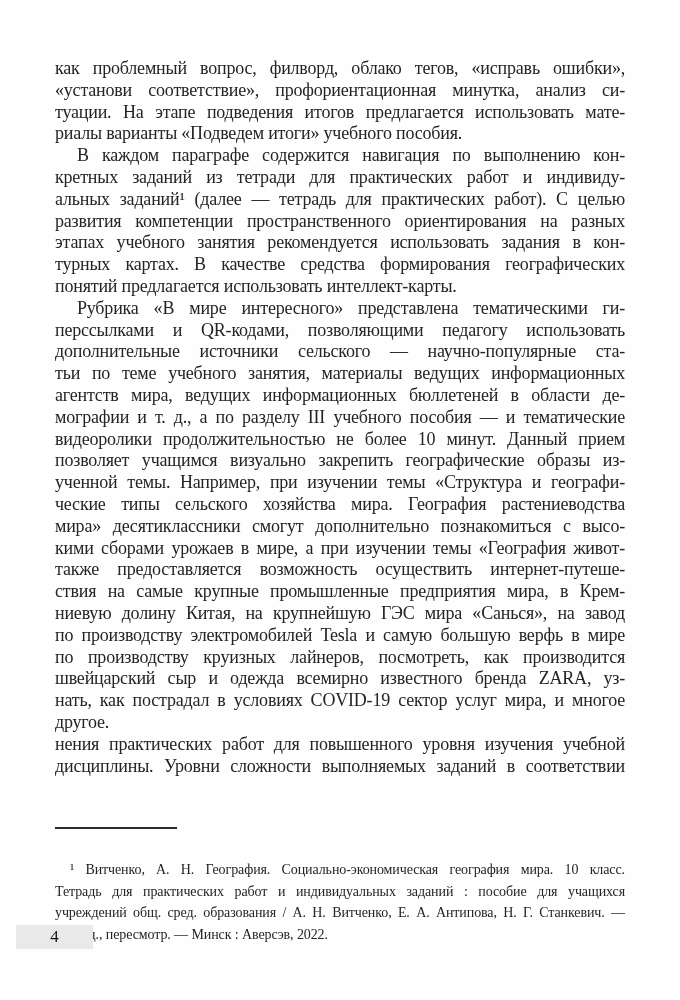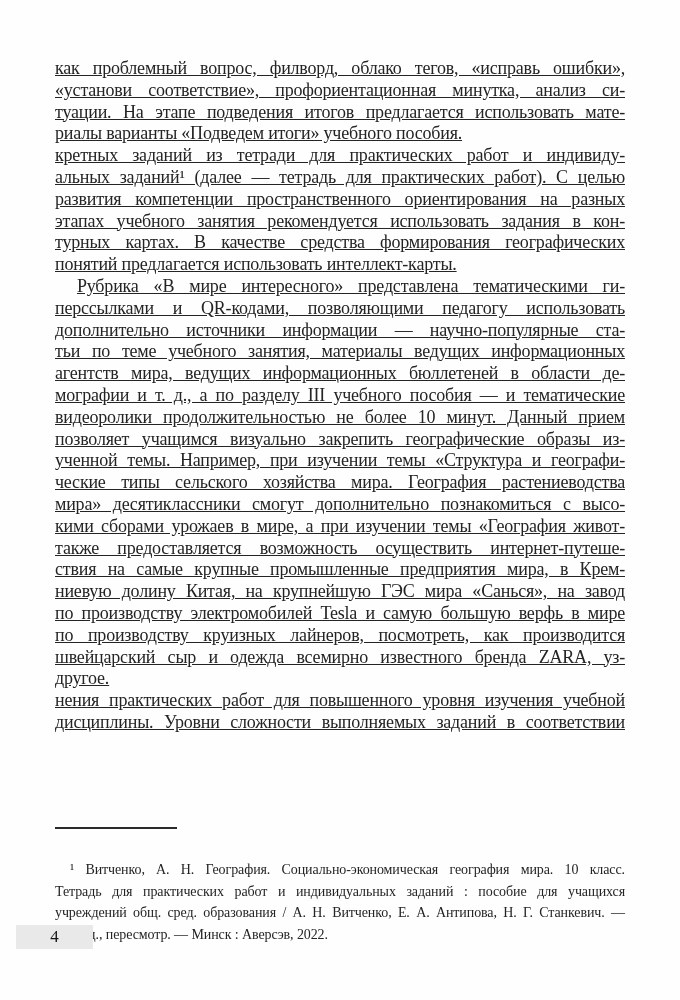--- a/index.html
+++ b/index.html
@@ -17,21 +17,20 @@
     color: #242424;
   }
   .body-text {
     position: absolute;
     left: 55px;
     top: 58px;
     width: 570px;
     font-size: 18px;
     line-height: 21.8px;
     letter-spacing: -0.2px;
-    text-decoration: underline;
   }
   .paragraph { margin: 0; }
   .line {
     text-align: justify;
     text-align-last: justify;
   }
   .line.last-left {
     text-align-last: left;
   }
   .line.indent {
@@ -77,46 +76,48 @@
 
 <div class="page">
   <div class="body-text" id="body-text">
       <div class="paragraph">
         <div class="line">как проблемный вопрос, филворд, облако тегов, «исправь ошибки»,</div>
         <div class="line">«установи соответствие», профориентационная минутка, анализ си-</div>
         <div class="line">туации. На этапе подведения итогов предлагается использовать мате-</div>
         <div class="line last-left">риалы варианты «Подведем итоги» учебного пособия.</div>
       </div>
       <div class="paragraph">
+        <div class="line indent">В каждом параграфе содержится навигация по выполнению кон-</div>
         <div class="line">кретных заданий из тетради для практических работ и индивиду-</div>
         <div class="line">альных заданий¹ (далее — тетрадь для практических работ). С целью</div>
         <div class="line">развития компетенции пространственного ориентирования на разных</div>
         <div class="line">этапах учебного занятия рекомендуется использовать задания в кон-</div>
         <div class="line">турных картах. В качестве средства формирования географических</div>
         <div class="line last-left">понятий предлагается использовать интеллект-карты.</div>
       </div>
       <div class="paragraph">
         <div class="line indent">Рубрика «В мире интересного» представлена тематическими ги-</div>
         <div class="line">перссылками и QR-кодами, позволяющими педагогу использовать</div>
-        <div class="line">дополнительно источники информации — научно-популярные ста-</div>
+        <div class="line">дополнительные источники сельского — научно-популярные ста-</div>
         <div class="line">тьи по теме учебного занятия, материалы ведущих информационных</div>
         <div class="line">агентств мира, ведущих информационных бюллетеней в области де-</div>
         <div class="line">мографии и т. д., а по разделу III учебного пособия — и тематические</div>
         <div class="line">видеоролики продолжительностью не более 10 минут. Данный прием</div>
         <div class="line">позволяет учащимся визуально закрепить географические образы из-</div>
         <div class="line">ученной темы. Например, при изучении темы «Структура и географи-</div>
         <div class="line">ческие типы сельского хозяйства мира. География растениеводства</div>
         <div class="line">мира» десятиклассники смогут дополнительно познакомиться с высо-</div>
         <div class="line">кими сборами урожаев в мире, а при изучении темы «География живот-</div>
         <div class="line">также предоставляется возможность осуществить интернет-путеше-</div>
         <div class="line">ствия на самые крупные промышленные предприятия мира, в Крем-</div>
         <div class="line">ниевую долину Китая, на крупнейшую ГЭС мира «Санься», на завод</div>
         <div class="line">по производству электромобилей Tesla и самую большую верфь в мире</div>
         <div class="line">по производству круизных лайнеров, посмотреть, как производится</div>
         <div class="line">швейцарский сыр и одежда всемирно известного бренда ZARA, уз-</div>
+        <div class="line">нать, как пострадал в условиях COVID-19 сектор услуг мира, и многое</div>
         <div class="line last-left">другое.</div>
       </div>
       <div class="paragraph">
         <div class="line">нения практических работ для повышенного уровня изучения учебной</div>
         <div class="line">дисциплины. Уровни сложности выполняемых заданий в соответствии</div>
       </div>
     </div>
   <div class="footnote-rule"></div>
   <div class="footnote" id="footnote">
       <div class="paragraph">

